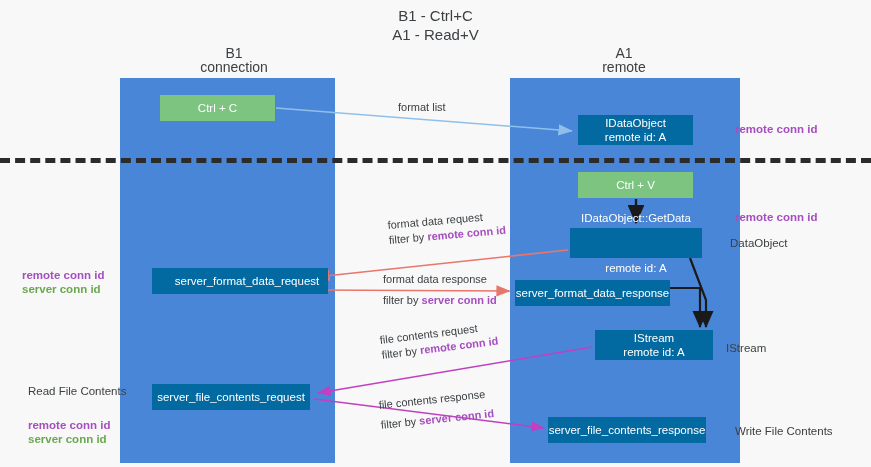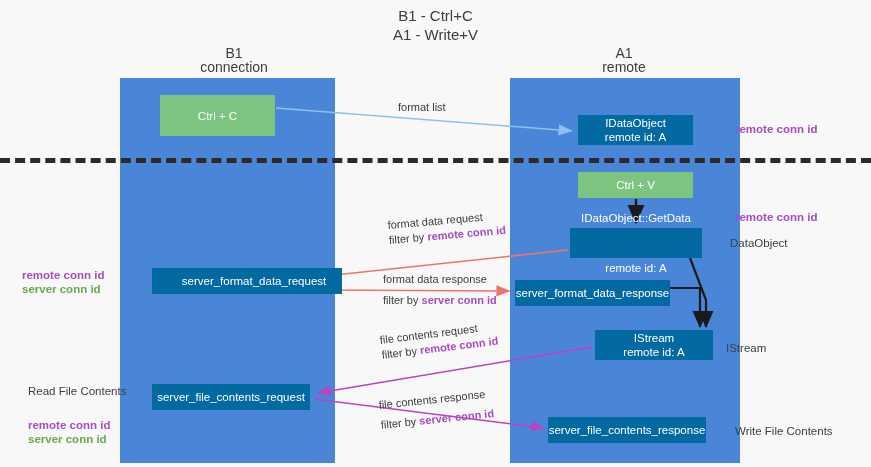--- a/index.html
+++ b/index.html
@@ -58,25 +58,25 @@
     color: #ffffff;
     font-size: 11.5px;
     line-height: 14px;
     text-align: center;
     box-sizing: border-box;
     padding: 2px 4px;
   }
   .node.green  { background: #7cc47f; }
   .node.orange { background: #0369a1; }
 
-  #node-ctrl-c            { top: 95px;  left: 160px; width: 115px; height: 41px; }
+  #node-ctrl-c            { top: 95px;  left: 160px; width: 115px; height: 26px; }
   #node-idataobject       { top: 115px; left: 578px; width: 115px; height: 30px; }
   #node-ctrl-v            { top: 172px; left: 578px; width: 115px; height: 26px; text-align: right; }
   #node-getdata           { top: 228px; left: 570px; width: 132px; height: 30px; gap: 36px; }
-  #node-srv-fmt-req       { top: 268px; left: 152px; width: 190px; height: 26px; padding-left: 18px; }
+  #node-srv-fmt-req       { top: 268px; left: 152px; width: 176px; height: 26px; padding-left: 18px; }
   #node-srv-fmt-resp      { top: 280px; left: 515px; width: 155px; height: 26px; }
   #node-istream           { top: 330px; left: 595px; width: 118px; height: 30px; }
   #node-srv-file-req      { top: 384px; left: 152px; width: 158px; height: 26px; }
   #node-srv-file-resp     { top: 417px; left: 548px; width: 158px; height: 26px; }
 
   
   .edge-label {
     font-size: 11px;
     color: #3c4043;
     line-height: 15px;
@@ -119,21 +119,21 @@
 </head>
 <body>
 
 <div id="canvas">
 
   <div class="abs lane" id="lane-b1"></div>
   <div class="abs lane" id="lane-a1"></div>
 
   <div class="abs" id="title">
     <div>B1 - Ctrl+C</div>
-    <div>A1 - Write+V</div>
+    <div>A1 - Read+V</div>
   </div>
 
   <div class="abs lane-header" id="lane-head-b1">
     <div>B1</div>
     <div>connection</div>
   </div>
   <div class="abs lane-header" id="lane-head-a1">
     <div>A1</div>
     <div>remote</div>
   </div>

